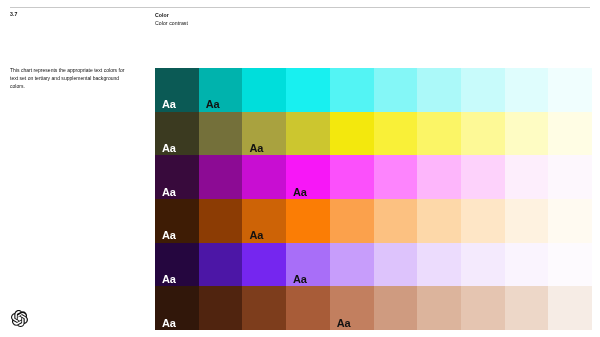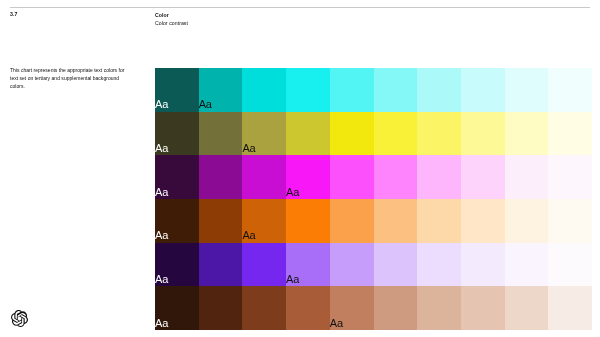--- a/index.html
+++ b/index.html
@@ -86,22 +86,23 @@
   .swatch-cell {
     flex: 1 1 0;
     position: relative;
     display: flex;
     align-items: center;
     justify-content: flex-start;
     min-width: 0;
   }
   .swatch-label {
     font-size: 11px;
-    font-weight: normal;
+    font-weight: bold;
     line-height: 1;
+    padding-left: 7px;
     letter-spacing: -0.2px;
     font-family: "Liberation Sans", sans-serif;
     user-select: none;
     margin-top: 30px;
   }
 
   
   .logo {
     position: absolute;
     left: 11px;

